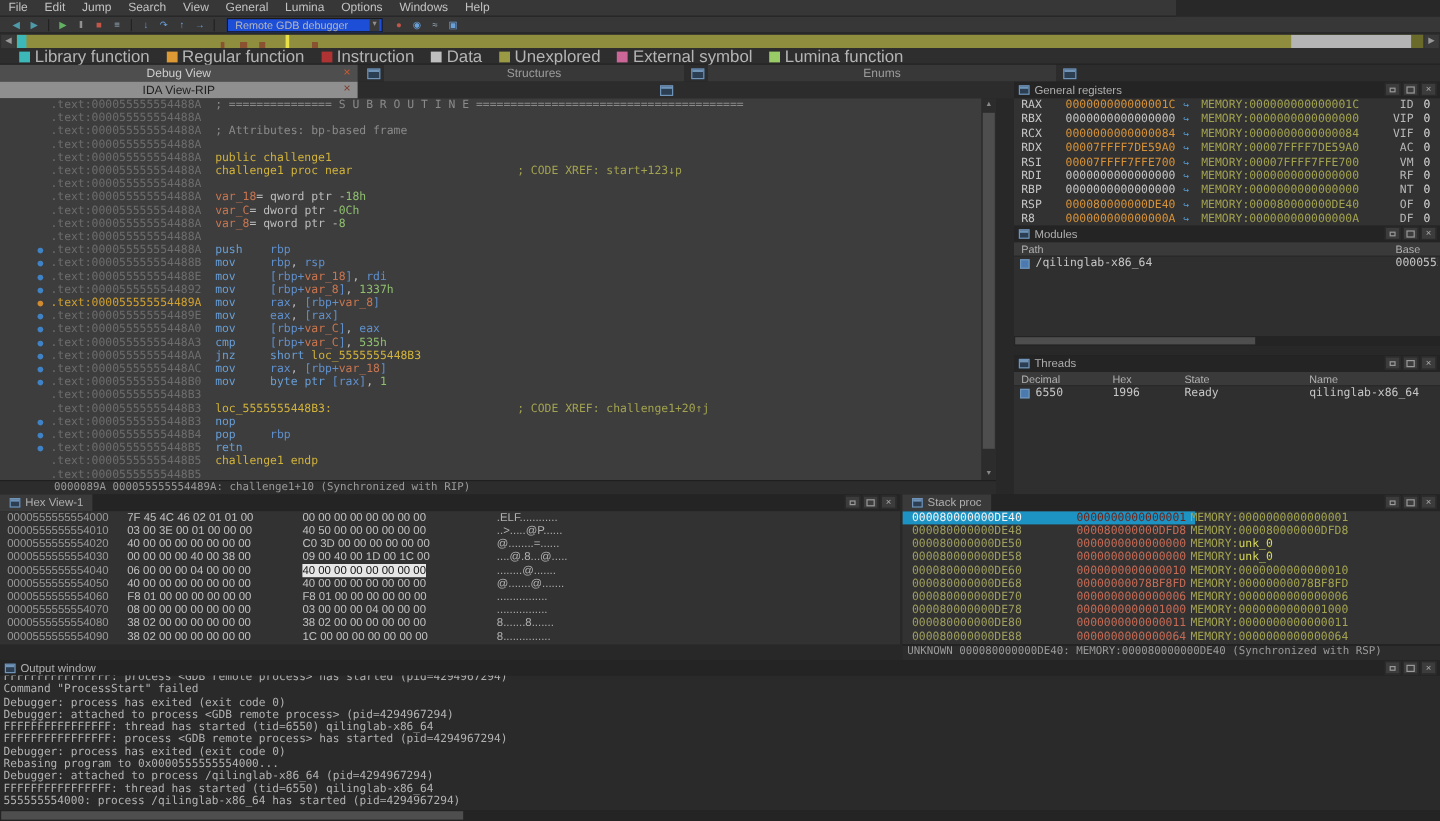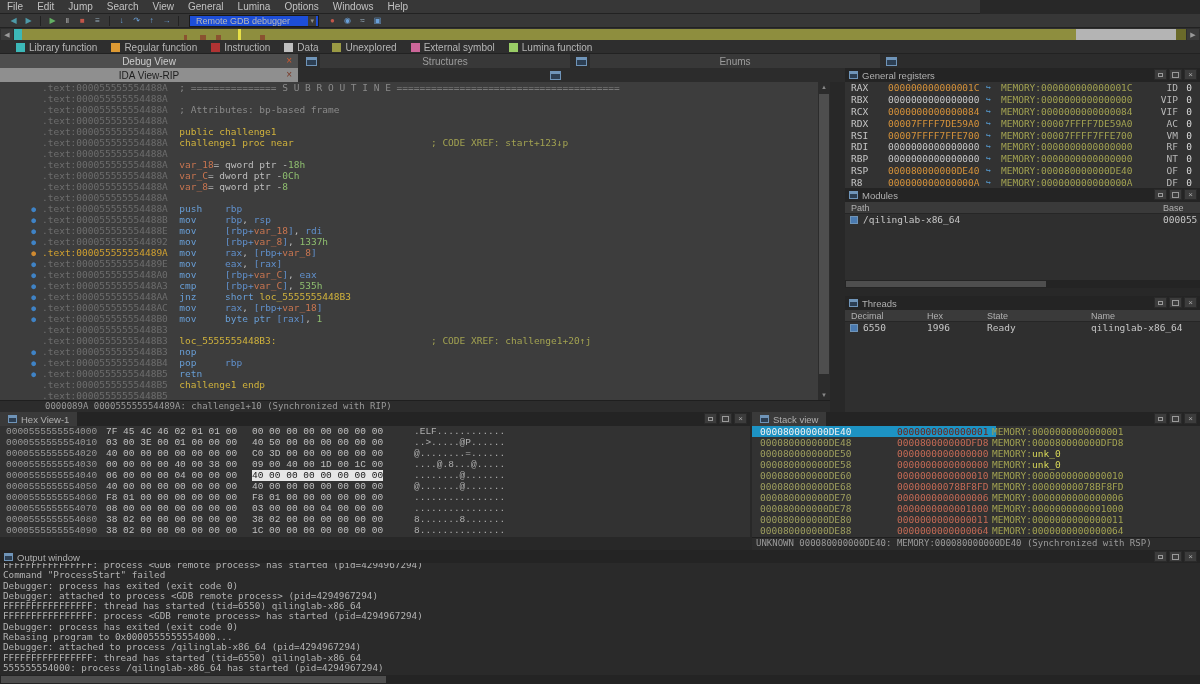--- a/index.html
+++ b/index.html
@@ -13,21 +13,21 @@
 .ticon{width:13px;height:12px;font-size:8px;line-height:12px;text-align:center;margin:0 1px;cursor:default}
 .tsep{width:1px;height:10px;background:#222;margin:0 4px}
 .tcombo{display:flex;align-items:center;height:12px;background:#1d4ed8;border:1px solid #1a1a1a;margin:0 6px;padding:0 2px 0 6px;font-size:9px;color:#b8b8b8;min-width:130px;justify-content:space-between}
 .tcombo-arrow{font-size:7px;color:#909090;background:#3a3a3a;padding:0 2px;margin-left:6px;height:10px;line-height:10px}
 
 .navband{position:absolute;left:0;top:28px;width:1200px;height:13px;background:#2e2e2e}
 .navarrow{position:absolute;top:1px;width:12px;height:11px;background:#3a3a3a;color:#999;font-size:7px;text-align:center;line-height:11px}
 .bandtrack{position:absolute;left:14px;top:1px;width:1172px;height:11px;background:#8e8e3e;overflow:hidden}
 .bandseg{position:absolute;top:0;height:11px}
 
-.legend{position:absolute;left:0;top:41px;width:1200px;height:13px;background:#2e2e2e;border-bottom:1px solid #222;display:flex;align-items:center;padding-left:16px;gap:14px;font-size:10px;color:#b5b5b5}
+.legend{position:absolute;left:0;top:41px;width:1200px;height:13px;background:#2e2e2e;border-bottom:1px solid #222;display:flex;align-items:center;padding-left:16px;gap:14px;font-size:14px;color:#b5b5b5}
 .litem{display:flex;align-items:center;gap:4px}
 .lsq{width:9px;height:9px;display:inline-block}
 
 .trow{position:absolute;left:0;width:1200px;height:14px;background:#2c2c2c}
 .tab1{position:absolute;top:0;height:14px;background:#383838;color:#9c9c9c;font-size:10px;display:flex;align-items:center;justify-content:center}
 .tab1.active{background:#4e4e4e;color:#cecece}
 .closex{position:absolute;right:6px;top:1px;color:#cf5b30;font-size:10px;line-height:12px;cursor:default}
 .tab2{position:absolute;top:0;height:14px;background:#3c3c3c;color:#9c9c9c;font-size:10px;display:flex;align-items:center;justify-content:center}
 .tab2.active{background:#8f8f8f;color:#1e1e1e}
 .closex2{position:absolute;right:6px;top:1px;color:#7a3a28;font-size:10px;line-height:12px}
@@ -66,21 +66,21 @@
 .rflagv{position:absolute;right:8px;color:#dadada}
 
 .colhdr{position:absolute;background:#3a3a3a;border-bottom:1px solid #262626;font-size:9px;color:#b0b0b0}
 .colhdr span{position:absolute;top:1px}
 .listbody{position:absolute;background:#2f2f2f;font-size:9.5px;color:#c6c6c6;overflow:hidden;font-family:"DejaVu Sans Mono",monospace}
 .lrow{position:relative;height:12px;line-height:12px}
 .micon{position:absolute;left:5px;top:2px;width:8px;height:8px;background:#4a7ab0;border:1px solid #6f94b8}
 .hscroll{position:absolute;background:#242424}
 .hthumb{position:absolute;left:1px;top:1px;background:#4e4e4e}
 
-.hexbody{position:absolute;left:0;top:426px;width:750px;height:111px;background:#323232;font-size:9.5px;line-height:11px;white-space:pre;overflow:hidden;font-family:Liberation Mono, monospace}
+.hexbody{position:absolute;left:0;top:426px;width:750px;height:111px;background:#323232;font-size:9.5px;line-height:11px;white-space:pre;overflow:hidden;font-family:Liberation Sans, sans-serif}
 .hrow{height:11px}
 .haddr{display:inline-block;width:106px;padding-left:6px;color:#9a9a9a}
 .hb1{display:inline-block;width:146px;color:#c0c0c0}
 .hb2{display:inline-block;width:162px;color:#c0c0c0}
 .hb2 .hl{background:#e6e6e6;color:#141414}
 .hascii{color:#b0b0b0}
 
 .stackbody{position:absolute;left:752px;top:426px;width:448px;height:111px;background:#323232;font-size:9.5px;line-height:11px;white-space:pre;overflow:hidden;font-family:"DejaVu Sans Mono",monospace}
 .srow{position:relative;height:11px}
 .srow.hl::before{content:"";position:absolute;left:0;top:0;width:244px;height:11px;background:#1d93c4}
@@ -370,21 +370,21 @@
           <span class="sq big"></span>
         </span>
         <span class="pbtn">×</span>
       </span>
   </div>
   <div class="hexbody"><div class="hrow"><span class="haddr">0000555555554000</span><span class="hb1">7F 45 4C 46 02 01 01 00</span><span class="hb2"><span>00 00 00 00 00 00 00 00</span></span><span class="hascii">.ELF............</span></div><div class="hrow"><span class="haddr">0000555555554010</span><span class="hb1">03 00 3E 00 01 00 00 00</span><span class="hb2"><span>40 50 00 00 00 00 00 00</span></span><span class="hascii">..&gt;.....@P......</span></div><div class="hrow"><span class="haddr">0000555555554020</span><span class="hb1">40 00 00 00 00 00 00 00</span><span class="hb2"><span>C0 3D 00 00 00 00 00 00</span></span><span class="hascii">@........=......</span></div><div class="hrow"><span class="haddr">0000555555554030</span><span class="hb1">00 00 00 00 40 00 38 00</span><span class="hb2"><span>09 00 40 00 1D 00 1C 00</span></span><span class="hascii">....@.8...@.....</span></div><div class="hrow"><span class="haddr">0000555555554040</span><span class="hb1">06 00 00 00 04 00 00 00</span><span class="hb2"><span class="hl">40 00 00 00 00 00 00 00</span></span><span class="hascii">........@.......</span></div><div class="hrow"><span class="haddr">0000555555554050</span><span class="hb1">40 00 00 00 00 00 00 00</span><span class="hb2"><span>40 00 00 00 00 00 00 00</span></span><span class="hascii">@.......@.......</span></div><div class="hrow"><span class="haddr">0000555555554060</span><span class="hb1">F8 01 00 00 00 00 00 00</span><span class="hb2"><span>F8 01 00 00 00 00 00 00</span></span><span class="hascii">................</span></div><div class="hrow"><span class="haddr">0000555555554070</span><span class="hb1">08 00 00 00 00 00 00 00</span><span class="hb2"><span>03 00 00 00 04 00 00 00</span></span><span class="hascii">................</span></div><div class="hrow"><span class="haddr">0000555555554080</span><span class="hb1">38 02 00 00 00 00 00 00</span><span class="hb2"><span>38 02 00 00 00 00 00 00</span></span><span class="hascii">8.......8.......</span></div><div class="hrow"><span class="haddr">0000555555554090</span><span class="hb1">38 02 00 00 00 00 00 00</span><span class="hb2"><span>1C 00 00 00 00 00 00 00</span></span><span class="hascii">8...............</span></div></div>
 
   <div class="phdr" style="left:752px;top:412px;width:448px;padding-left:0">
     <span class="btab">
       <span class="picon"></span>
-      <span>Stack view</span>
+      <span>Stack proc</span>
     </span>
     <span class="pbtns">
         <span class="pbtn">
           <span class="sq"></span>
         </span>
         <span class="pbtn">
           <span class="sq big"></span>
         </span>
         <span class="pbtn">×</span>
       </span>

